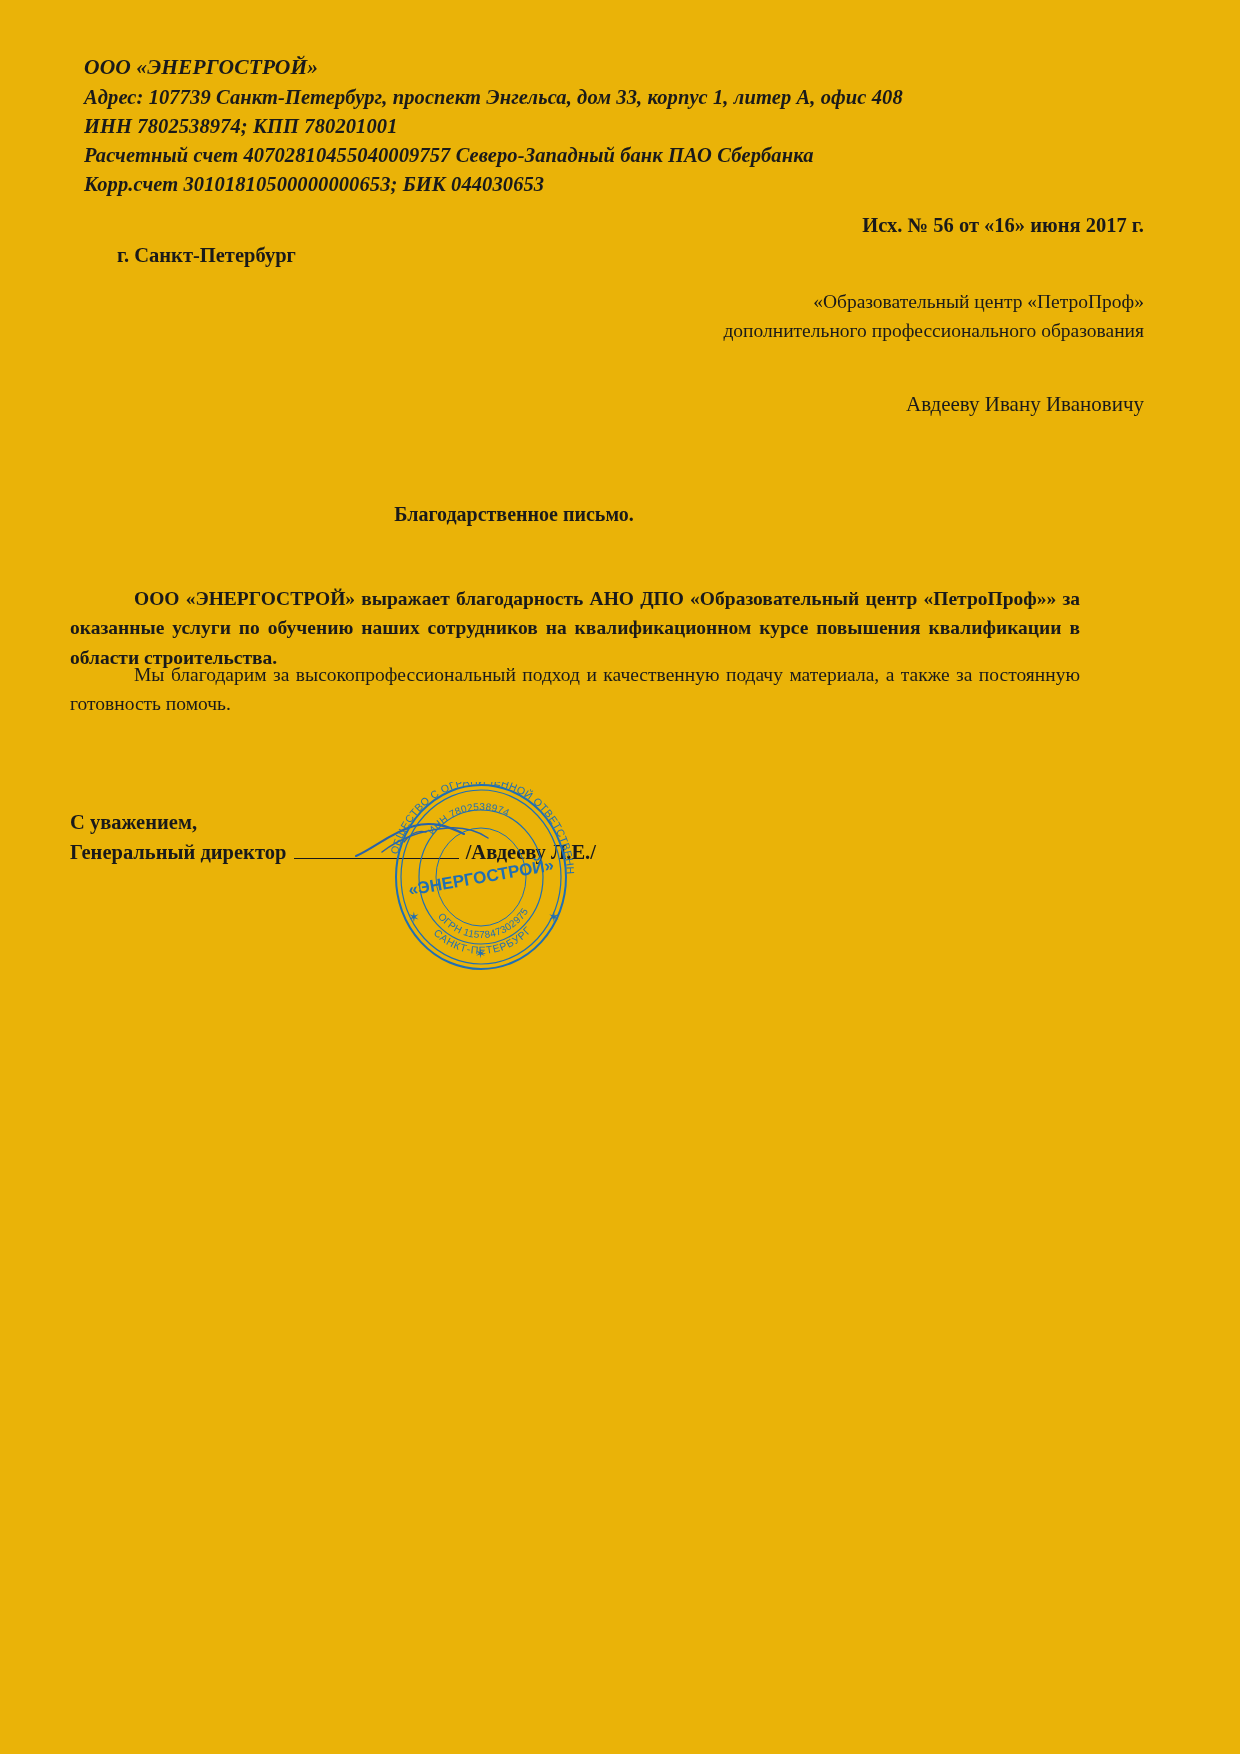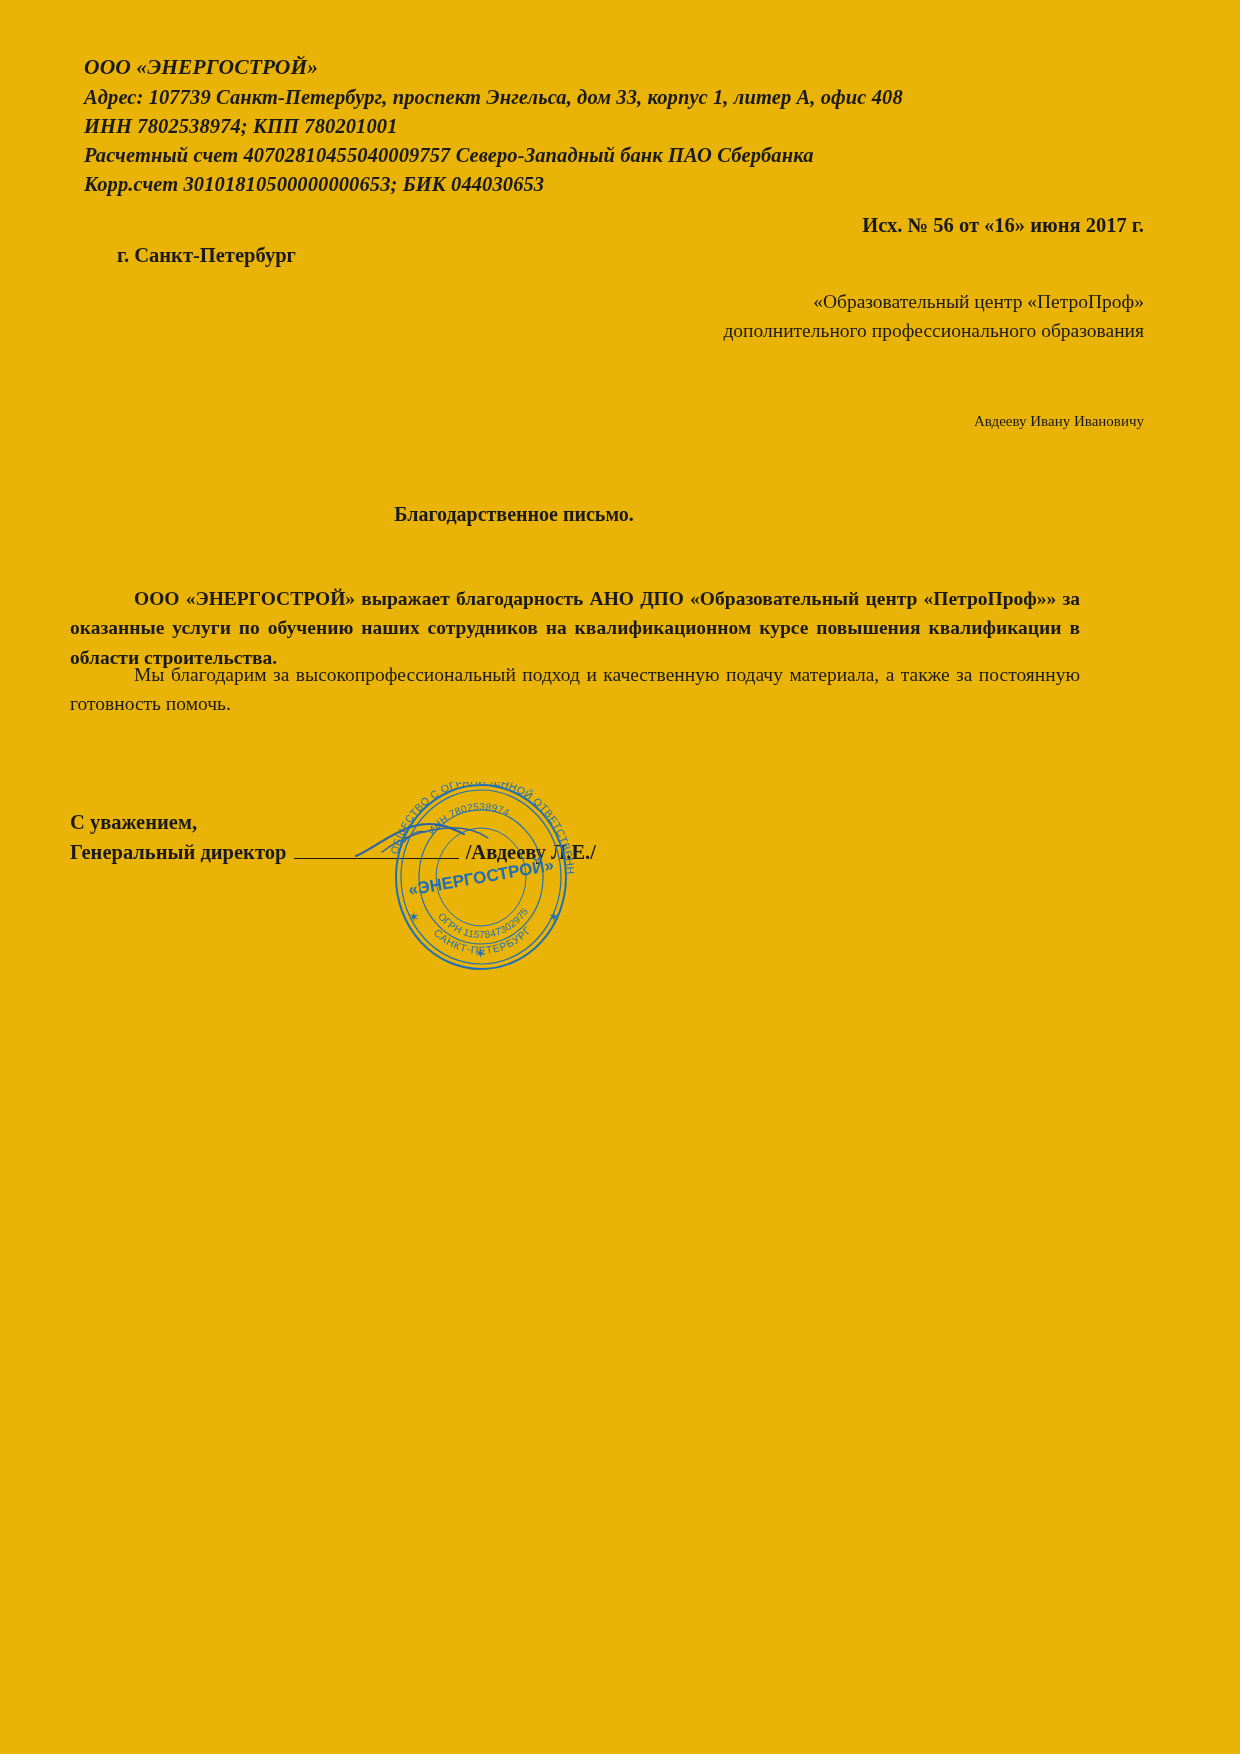--- a/index.html
+++ b/index.html
@@ -66,22 +66,21 @@
     text-align: right;
     font-size: 19.5px;
     line-height: 1.47;
   }
   .addressee-name {
     position: absolute;
     left: 420px;
     top: 392px;
     width: 724px;
     text-align: right;
-    font-size: 15px;
-    margin-top: 21px;
+    font-size: 21px;
   }
   
   .doc-title {
     position: absolute;
     left: 84px;
     top: 503px;
     width: 1060px;
     text-align: center;
     font-weight: bold;
     font-size: 20px;

